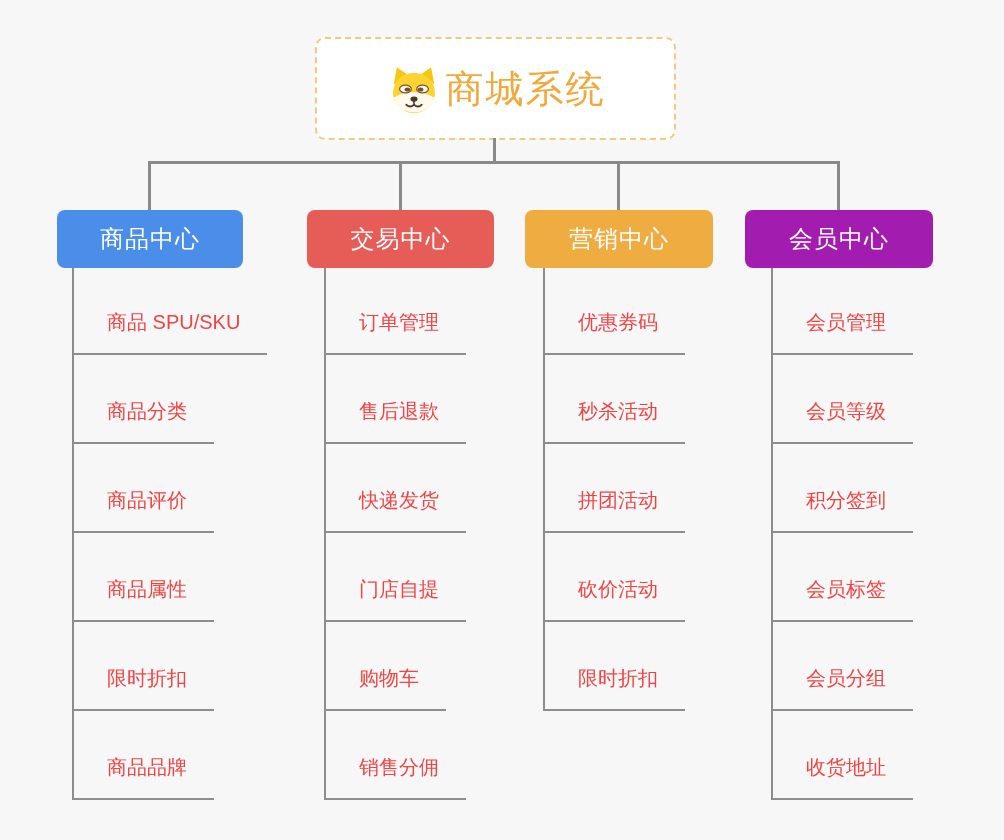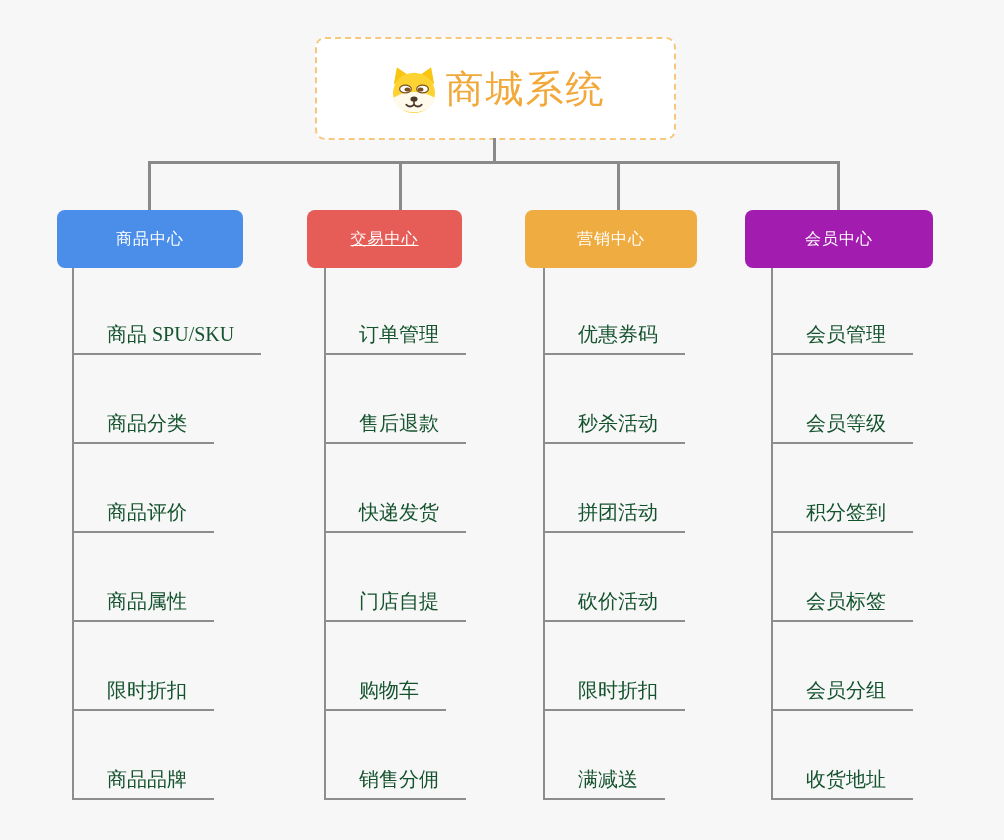--- a/index.html
+++ b/index.html
@@ -26,39 +26,38 @@
 
   
   .conn{position:absolute;background:#8a8a8a;}
   .conn.v{width:3px;}
   .conn.h{height:3px;}
 
   
   .branch{
     position:absolute;top:210px;height:58px;border-radius:8px;
     display:flex;align-items:center;justify-content:center;
-    color:#ffffff;font-size:16px;letter-spacing:1px;
+    color:#ffffff;font-size:24px;letter-spacing:1px;
     box-sizing:border-box;
   }
 
   
   .column{
     position:absolute;top:268px;
     border-left:2px solid #8d8d8d;
     display:flex;flex-direction:column;align-items:flex-start;
   }
   .node{
     height:89px;box-sizing:border-box;
     display:flex;align-items:flex-end;
     width:max-content;
-    padding:0 27px 7px 33px;
+    padding:0 27px 19px 33px;
     border-bottom:2px solid #8d8d8d;
-    font-size:20px;color:#14532d;line-height:1.15;
+    font-size:20px;color:#ef4444;line-height:1.15;
     white-space:nowrap;
-    font-family:Liberation Serif, serif;
   }
   .node:first-child{height:87px;}
 </style>
 </head>
 <body>
 
 <div class="canvas">
 
   <div class="root-box">
     <span class="doge">
@@ -82,24 +81,24 @@
   <div class="conn v" style="left:493px;top:138px;height:25px;"></div>
   <div class="conn h" style="left:148px;top:161px;width:692px;"></div>
   <div class="conn v" style="left:148px;top:161px;height:49px;"></div>
   <div class="conn v" style="left:399px;top:161px;height:49px;"></div>
   <div class="conn v" style="left:617px;top:161px;height:49px;"></div>
   <div class="conn v" style="left:837px;top:161px;height:49px;"></div>
 
   <div class="branch" style="left: 57px; width: 186px; background: rgb(74, 142, 234);">
     <span>商品中心</span>
   </div>
-  <div class="branch" style="left: 307px; width: 155px; background: rgb(230, 92, 87); text-decoration: underline;">
+  <div class="branch" style="left: 307px; width: 187px; background: rgb(230, 92, 87);">
     <span>交易中心</span>
   </div>
-  <div class="branch" style="left: 525px; width: 172px; background: rgb(239, 172, 64);">
+  <div class="branch" style="left: 525px; width: 188px; background: rgb(239, 172, 64);">
     <span>营销中心</span>
   </div>
   <div class="branch" style="left: 745px; width: 188px; background: #a21caf;">
     <span>会员中心</span>
   </div>
 
   <div class="column" style="left:72px;">
     <div class="node">商品 SPU/SKU</div>
     <div class="node">商品分类</div>
     <div class="node">商品评价</div>
@@ -116,21 +115,20 @@
     <div class="node">购物车</div>
     <div class="node">销售分佣</div>
   </div>
 
   <div class="column" style="left:543px;justify-content:center;">
     <div class="node">优惠券码</div>
     <div class="node">秒杀活动</div>
     <div class="node">拼团活动</div>
     <div class="node">砍价活动</div>
     <div class="node">限时折扣</div>
-    <div class="node">满减送</div>
   </div>
 
   <div class="column" style="left:763px;margin-left:8px;">
     <div class="node">会员管理</div>
     <div class="node">会员等级</div>
     <div class="node">积分签到</div>
     <div class="node">会员标签</div>
     <div class="node">会员分组</div>
     <div class="node">收货地址</div>
   </div>

